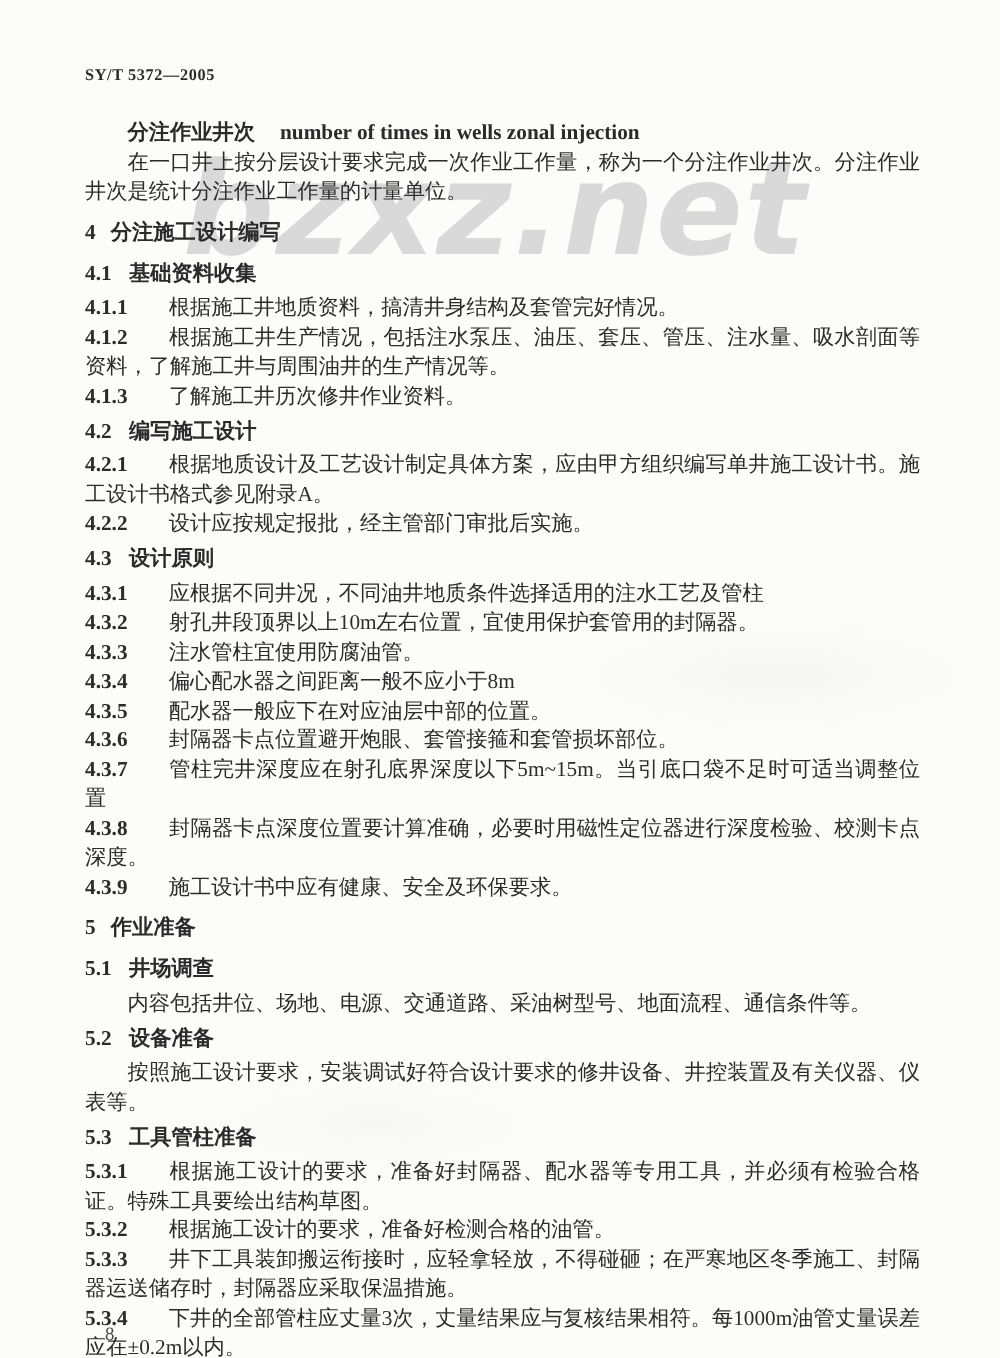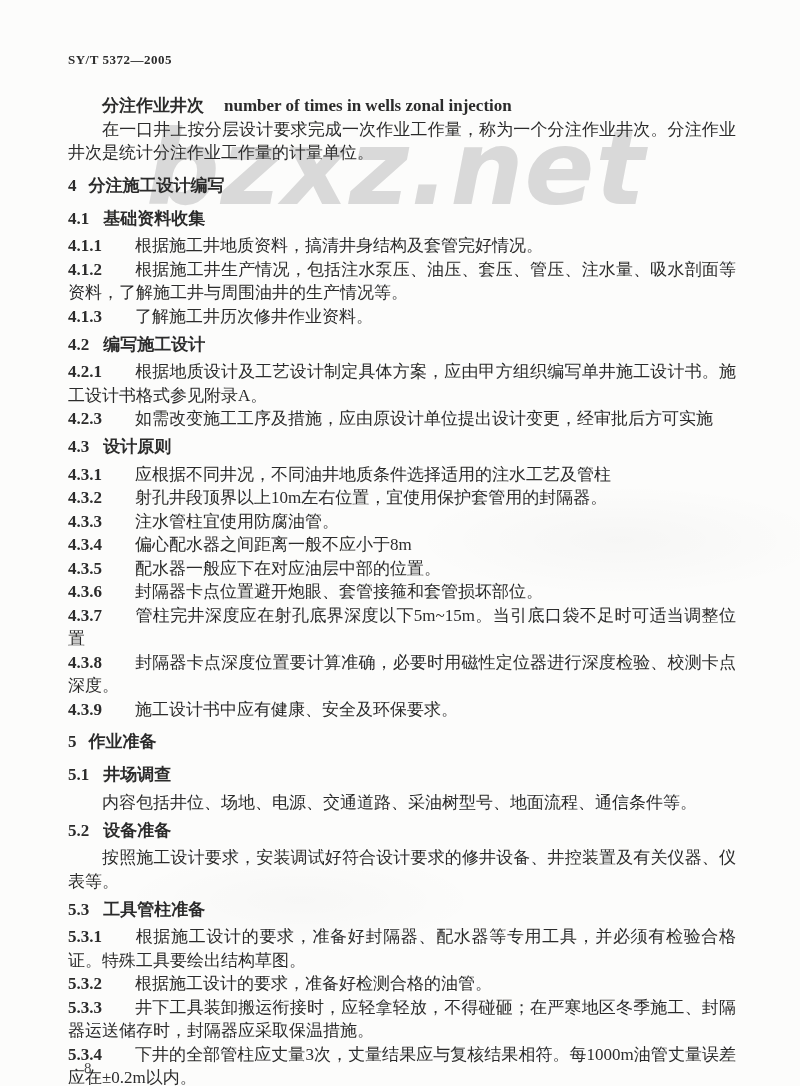--- a/index.html
+++ b/index.html
@@ -118,21 +118,21 @@
     <p class="definition">在一口井上按分层设计要求完成一次作业工作量，称为一个分注作业井次。分注作业井次是统计分注作业工作量的计量单位。</p>
 
     <div id="blocks">
         <p class="block h1"><span class="num">4</span><span class="txt">分注施工设计编写</span></p>
         <p class="block h2"><span class="num">4.1</span><span class="txt">基础资料收集</span></p>
         <p class="block clause"><span class="num">4.1.1</span><span class="txt">根据施工井地质资料，搞清井身结构及套管完好情况。</span></p>
         <p class="block clause"><span class="num">4.1.2</span><span class="txt">根据施工井生产情况，包括注水泵压、油压、套压、管压、注水量、吸水剖面等资料，了解施工井与周围油井的生产情况等。</span></p>
         <p class="block clause"><span class="num">4.1.3</span><span class="txt">了解施工井历次修井作业资料。</span></p>
         <p class="block h2"><span class="num">4.2</span><span class="txt">编写施工设计</span></p>
         <p class="block clause"><span class="num">4.2.1</span><span class="txt">根据地质设计及工艺设计制定具体方案，应由甲方组织编写单井施工设计书。施工设计书格式参见附录A。</span></p>
-        <p class="block clause"><span class="num">4.2.3</span><span class="txt">如需改变施工工序及措施，应由原设计单位提出设计变更，经审批后方可实施</span></p>
+        <p class="block clause"><span class="num">4.2.2</span><span class="txt">设计应按规定报批，经主管部门审批后实施。</span></p>
         <p class="block h2"><span class="num">4.3</span><span class="txt">设计原则</span></p>
         <p class="block clause"><span class="num">4.3.1</span><span class="txt">应根据不同井况，不同油井地质条件选择适用的注水工艺及管柱</span></p>
         <p class="block clause"><span class="num">4.3.2</span><span class="txt">射孔井段顶界以上10m左右位置，宜使用保护套管用的封隔器。</span></p>
         <p class="block clause"><span class="num">4.3.3</span><span class="txt">注水管柱宜使用防腐油管。</span></p>
         <p class="block clause"><span class="num">4.3.4</span><span class="txt">偏心配水器之间距离一般不应小于8m</span></p>
         <p class="block clause"><span class="num">4.3.5</span><span class="txt">配水器一般应下在对应油层中部的位置。</span></p>
         <p class="block clause"><span class="num">4.3.6</span><span class="txt">封隔器卡点位置避开炮眼、套管接箍和套管损坏部位。</span></p>
         <p class="block clause"><span class="num">4.3.7</span><span class="txt">管柱完井深度应在射孔底界深度以下5m~15m。当引底口袋不足时可适当调整位置</span></p>
         <p class="block clause"><span class="num">4.3.8</span><span class="txt">封隔器卡点深度位置要计算准确，必要时用磁性定位器进行深度检验、校测卡点深度。</span></p>
         <p class="block clause"><span class="num">4.3.9</span><span class="txt">施工设计书中应有健康、安全及环保要求。</span></p>

